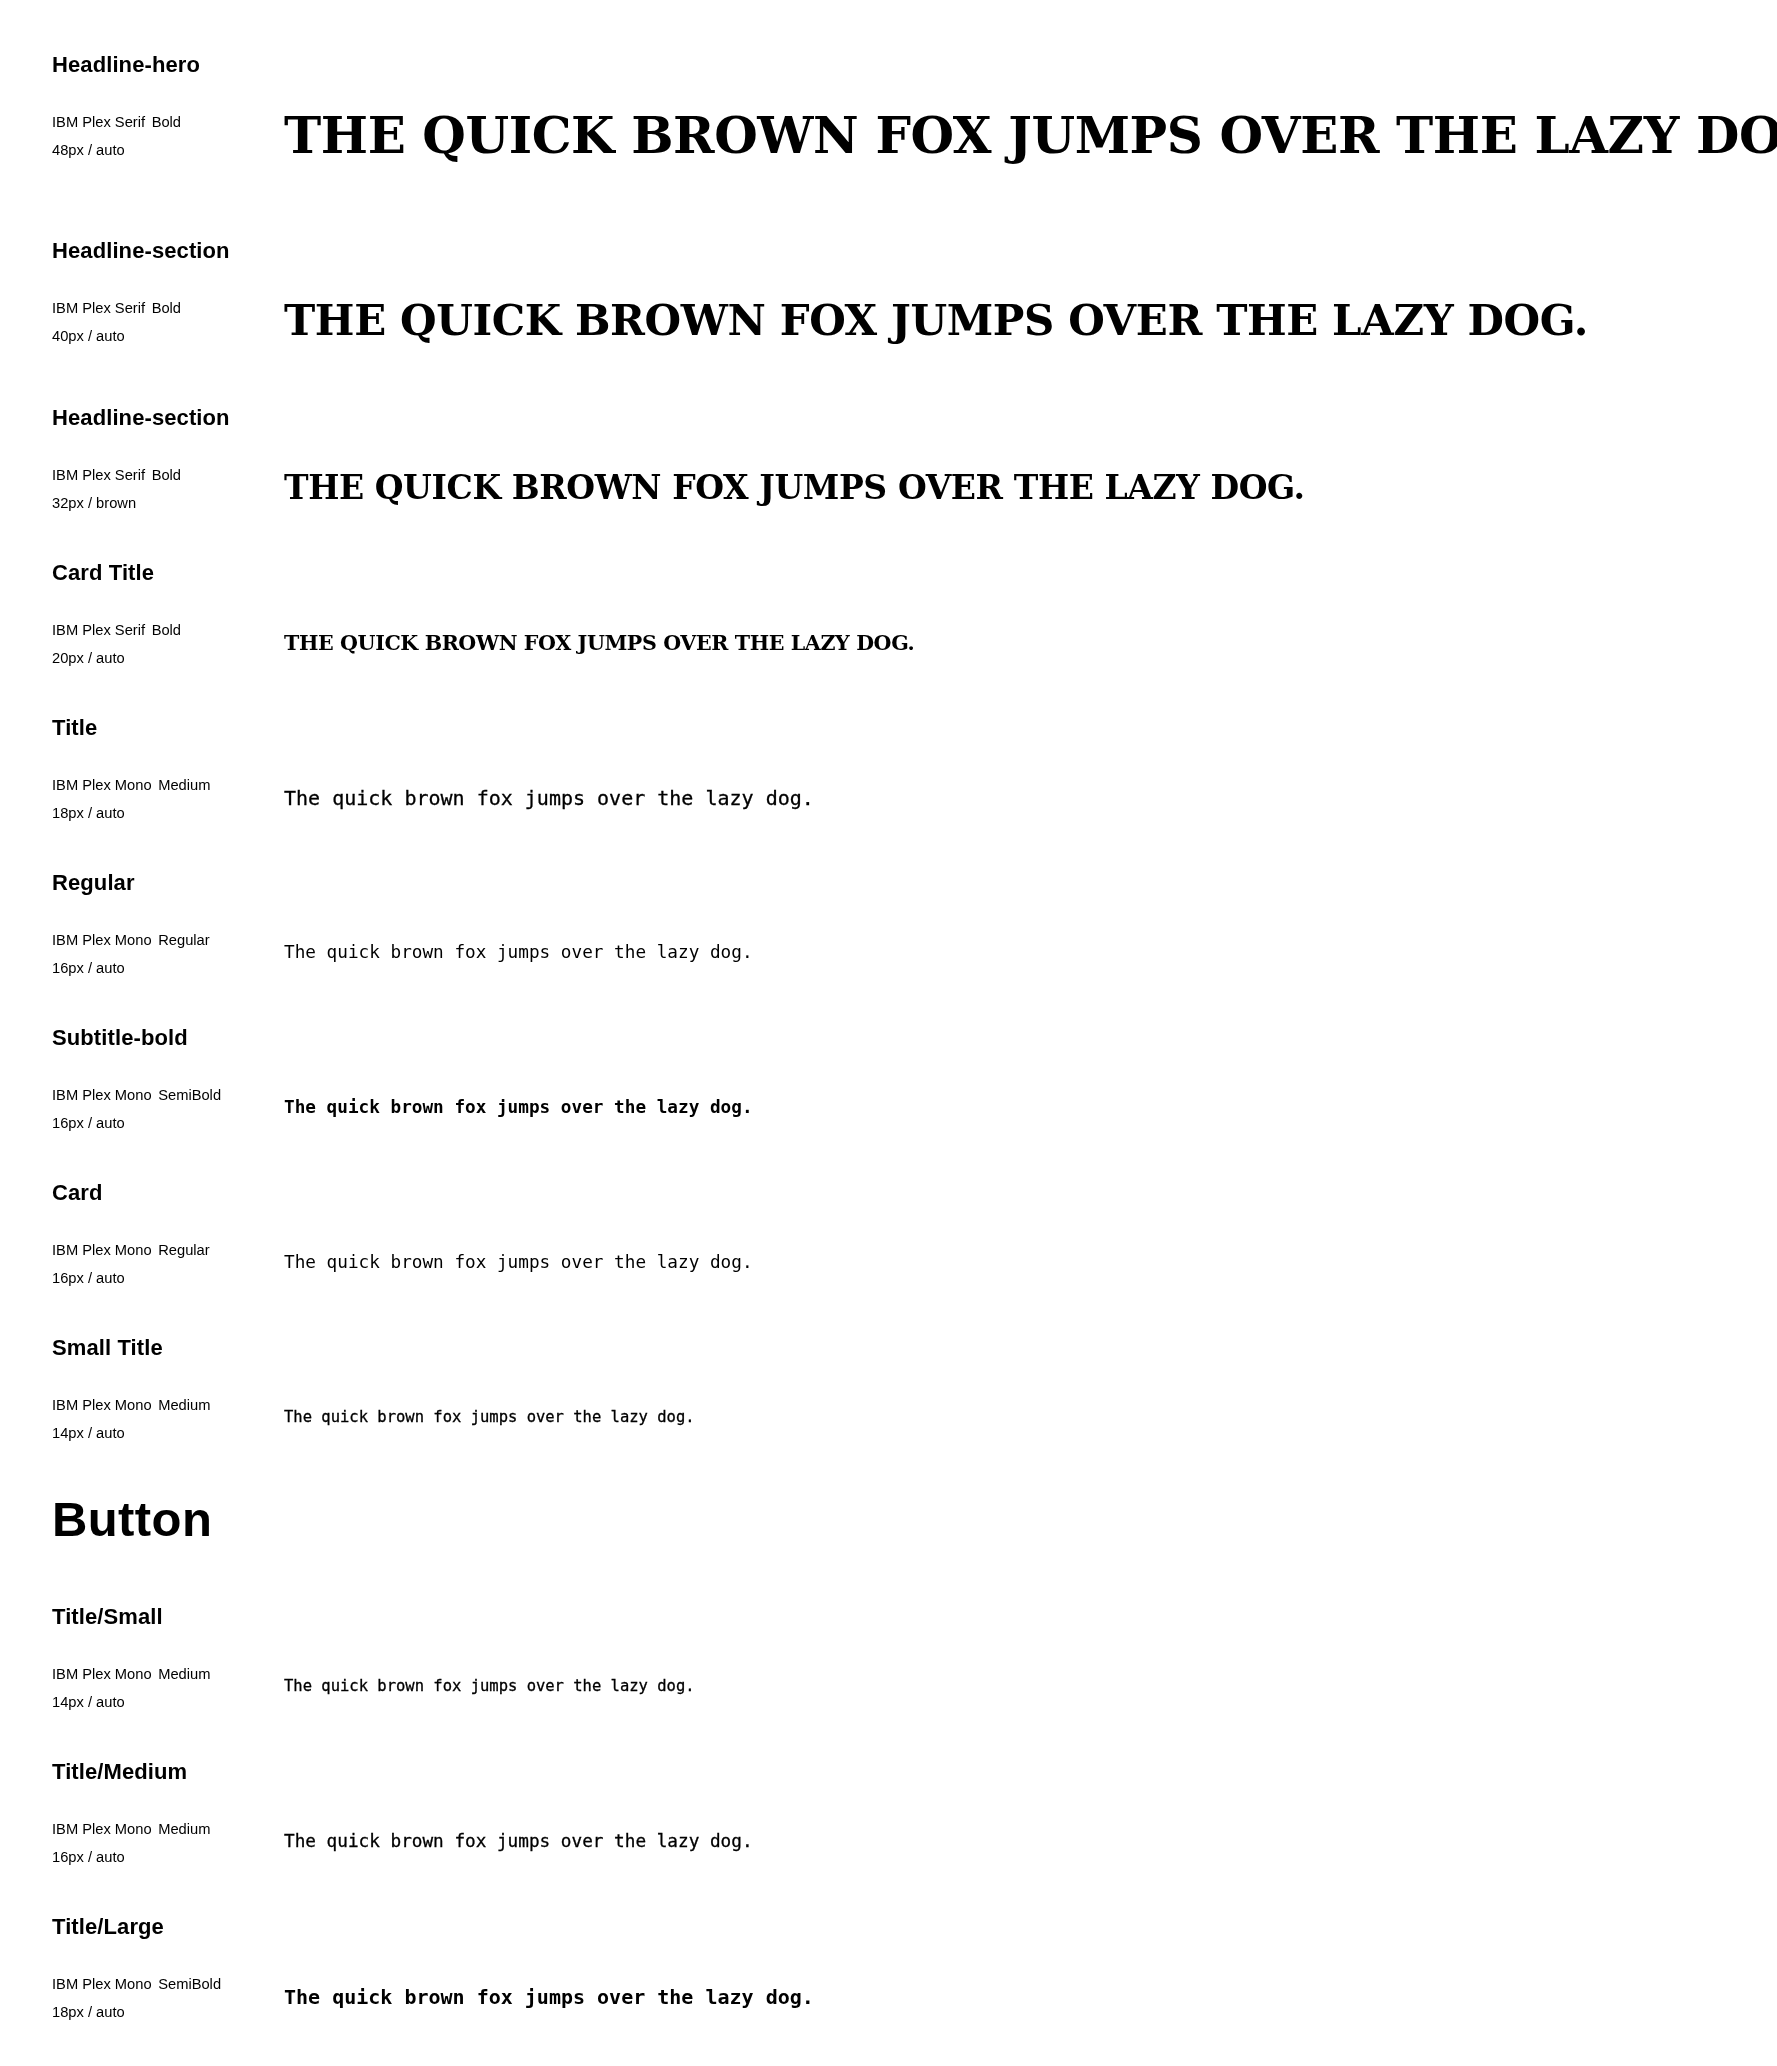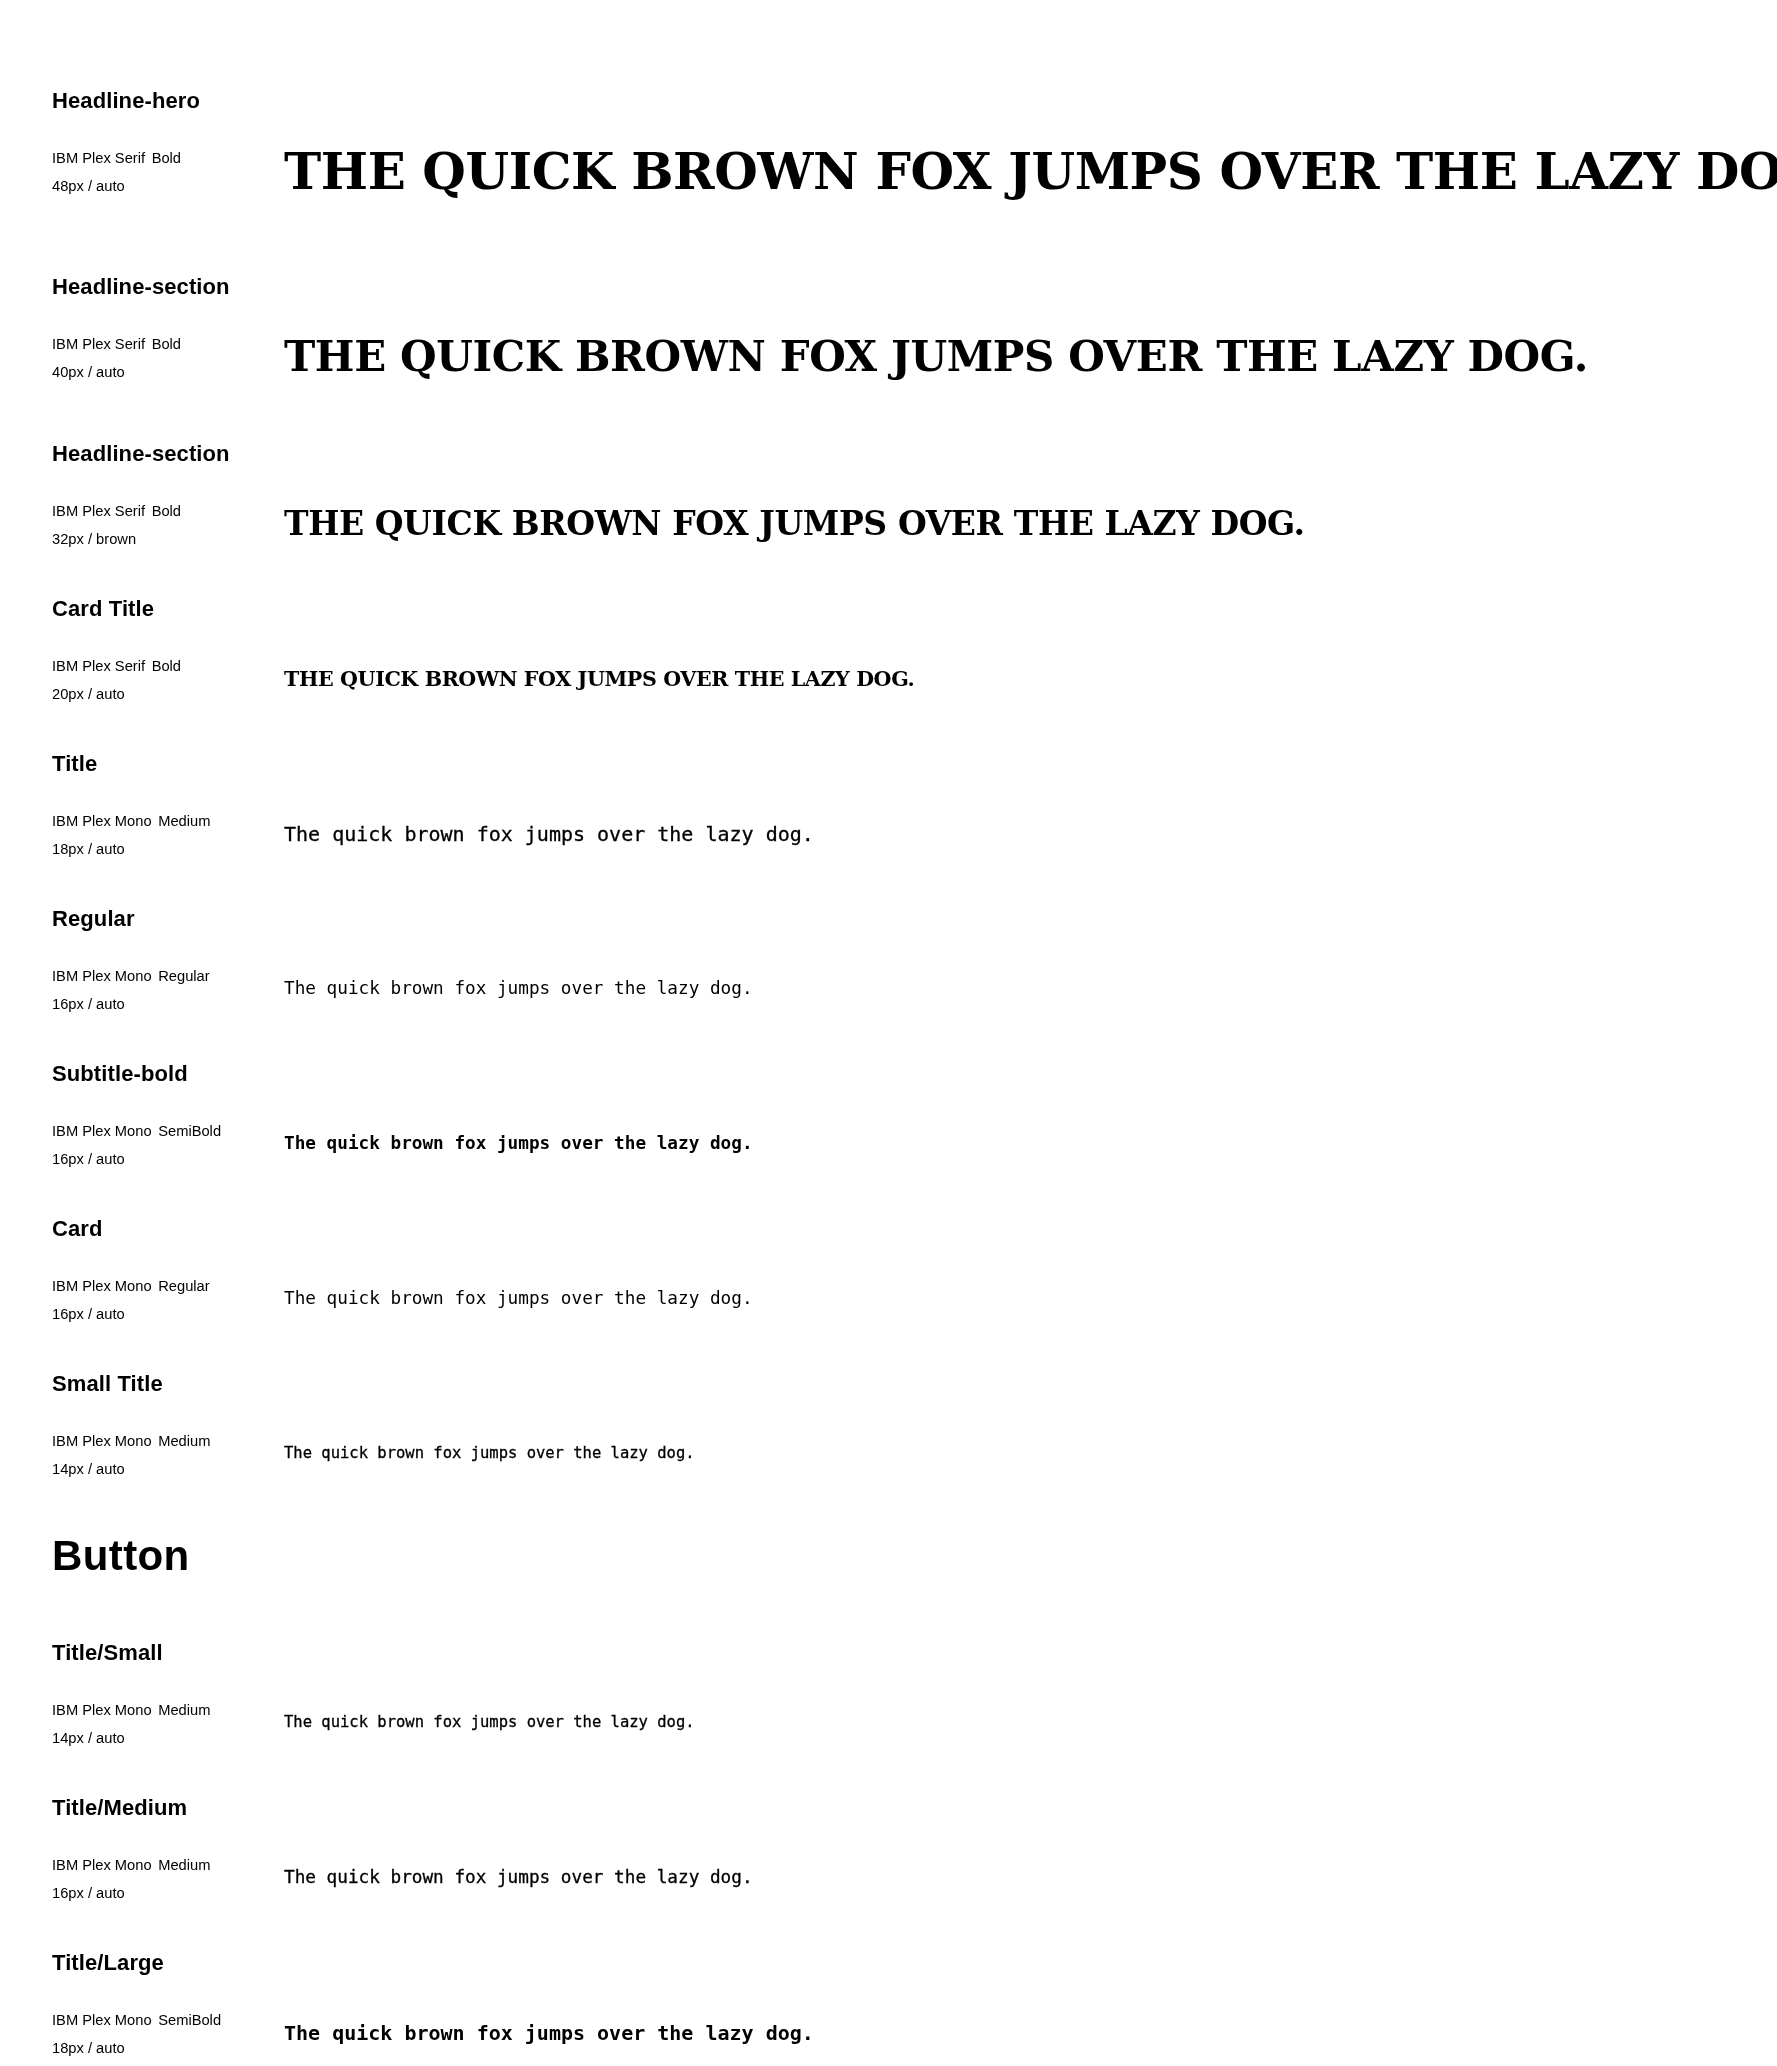--- a/index.html
+++ b/index.html
@@ -11,21 +11,21 @@
     color: #000000;
     font-family: "Liberation Sans", sans-serif;
     overflow: hidden;
   }
   .page {
     box-sizing: border-box;
     padding: 52px 0 0 52px;
     width: 100%;
     height: 100%;
   }
-  .spec-row { display: flex; align-items: flex-start; margin-bottom: 43px; margin-top: 36px; }
+  .spec-row { display: flex; align-items: flex-start; margin-bottom: 43px; }
   .spec-row.gap-xl { margin-bottom: 74px; }
   .spec-row.gap-lg { margin-bottom: 55px; }
   .spec-left { width: 232px; flex-shrink: 0; }
   .spec-label {
     margin: 0 0 29.5px 0;
     font-size: 22px;
     line-height: 26.5px;
     font-weight: 700;
     letter-spacing: 0.1px;
     color: #000000;
@@ -58,21 +58,21 @@
   .sz-32 { font-size: 33px; }
   .sz-20 { font-size: 20.6px; }
   .mz-18 { font-size: 20px; }
   .mz-16 { font-size: 17.7px; }
   .mz-14 { font-size: 15.5px; }
   .w-regular  { font-weight: 400; }
   .w-medium   { font-weight: 400; -webkit-text-stroke: 0.3px currentColor; }
   .w-semibold { font-weight: 700; }
   .group-heading {
     margin: 32px 0 55px 0;
-    font-size: 42px;
+    font-size: 49px;
     line-height: 59px;
     font-weight: 700;
     letter-spacing: 0.4px;
     color: #000000;
   }
 </style>
 </head>
 <body>
 
 <main class="page">

